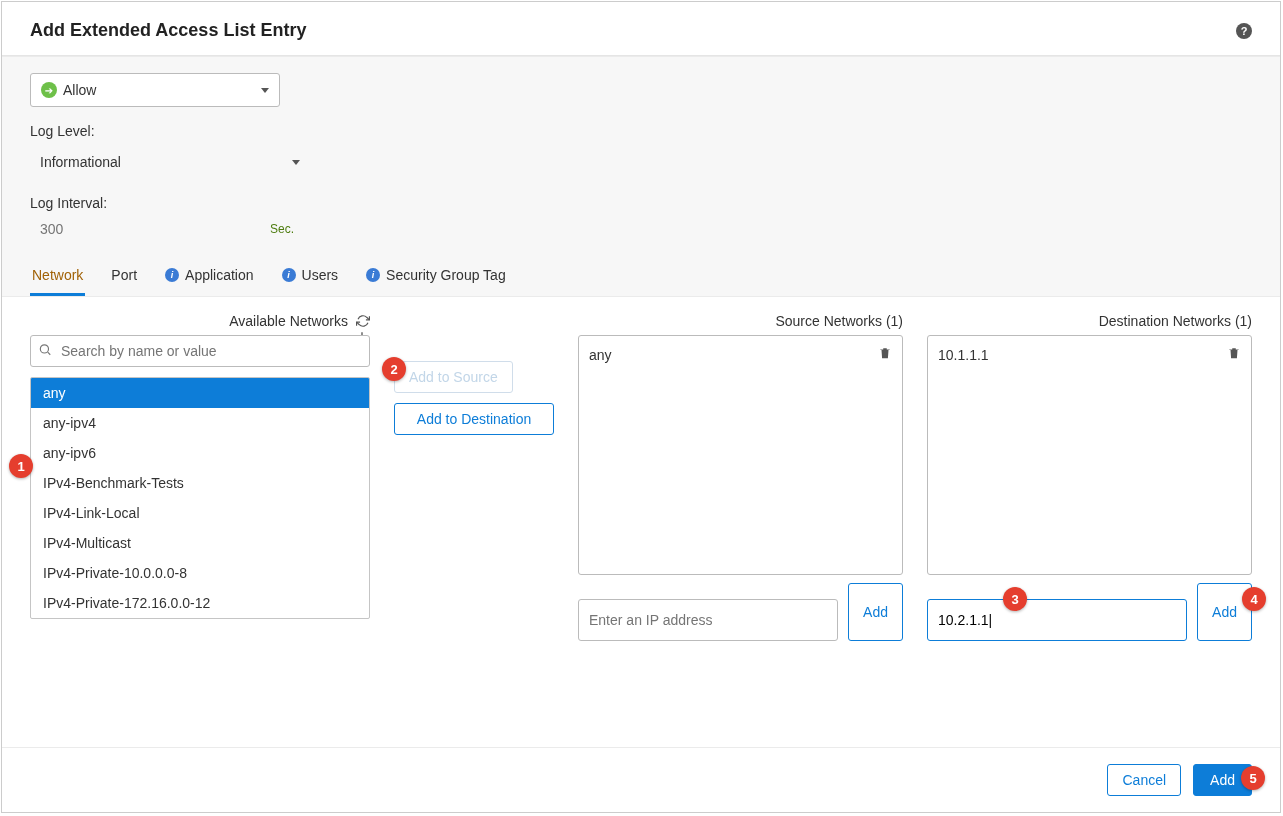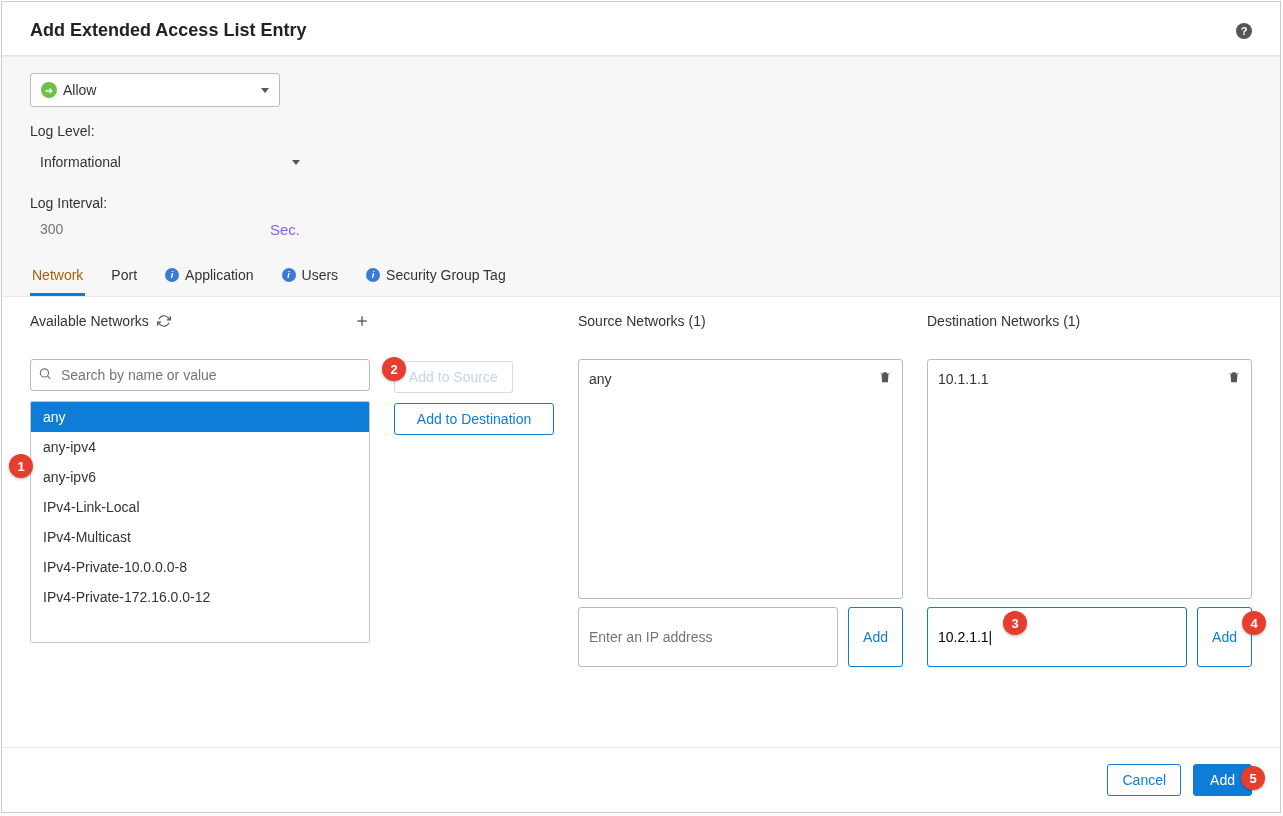--- a/index.html
+++ b/index.html
@@ -9,48 +9,48 @@
     .header h1 { font-size: 18px; font-weight: 600; color: #222; }
     .help-icon { width: 16px; height: 16px; border-radius: 50%; background: #555; color: #fff; display: flex; align-items: center; justify-content: center; font-size: 11px; font-weight: bold; }
     .form-section { background: #f7f7f7; border-top: 1px solid #ebebeb; border-bottom: 1px solid #ebebeb; padding: 16px 28px 0 28px; }
     .form-row { margin-bottom: 16px; }
     .form-label { display: block; margin-bottom: 6px; color: #333; font-size: 14px; }
     .select-box { display: flex; align-items: center; justify-content: space-between; background: #fff; border: 1px solid #bbb; border-radius: 3px; padding: 6px 10px; height: 34px; cursor: pointer; }
     .allow-icon { display: inline-flex; width: 16px; height: 16px; background: #6ec049; border-radius: 50%; align-items: center; justify-content: center; margin-right: 6px; color: #fff; font-size: 10px; }
     .caret { width: 0; height: 0; border-left: 4px solid transparent; border-right: 4px solid transparent; border-top: 5px solid #555; }
     .inline-row { display: flex; align-items: center; gap: 0; }
     .log-interval-input { border: none; background: transparent; color: #999; width: 240px; padding: 4px 10px; font-size: 14px; }
-    .unit { color: #8b5cf6; font-size: 15px; }
+    .unit { color: #4d7c0f; font-size: 12px; }
 
     .tabs { display: flex; align-items: center; gap: 24px; margin-top: 4px;}
     .tab { padding: 10px 2px; cursor: pointer; color: #333; font-size: 14px; display: flex; align-items: center; gap: 6px; border-bottom: 3px solid transparent; }
     .tab.active { color: #a16207; border-bottom-color: #0d7dd8; font-weight: 500; }
     .info-icon { width: 14px; height: 14px; border-radius: 50%; background: #3a7bd5; color: #fff; display: inline-flex; align-items: center; justify-content: center; font-size: 9px; font-weight: bold; font-style: italic; }
 
     .content { flex: 1; padding: 16px 28px; display: flex; gap: 24px; }
     .col { display: flex; flex-direction: column; }
     .col-avail { width: 340px; }
     .col-btns { width: 160px; padding-top: 48px; position: relative; }
     .col-net { flex: 1; }
-    .section-header { display: flex; align-items: flex-start; justify-content: space-between; margin-bottom: 24px; height: 22px; }
+    .section-header { display: flex; align-items: flex-end; justify-content: space-between; margin-bottom: 0; height: 22px; flex-direction: column; }
     .section-title { font-size: 14px; color: #333; display: flex; align-items: center; gap: 8px; }
     .search-wrap { position: relative; margin-bottom: 10px; }
     .search-input { width: 100%; padding: 7px 10px 7px 30px; border: 1px solid #bbb; border-radius: 3px; font-size: 14px; }
     .search-icon-pos { position: absolute; left: 8px; top: 50%; transform: translateY(-50%); color: #777; }
     .list-box { border: 1px solid #c5c5c5; border-radius: 2px; height: 242px; overflow-y: auto; }
     .list-item { padding: 7px 12px; font-size: 14px; cursor: pointer; color: #333; }
     .list-item.selected { background: #0d7dd8; color: #fff; }
     .outline-btn { border: 1px solid #0d7dd8; color: #0d7dd8; background: #fff; padding: 7px 14px; border-radius: 3px; cursor: pointer; font-size: 14px; display: inline-block; }
     .outline-btn.disabled { color: #c2d6e8; border-color: #d0ddea; cursor: default; }
     .solid-btn { background: #0d7dd8; color: #fff; border: 1px solid #0d7dd8; padding: 7px 16px; border-radius: 3px; cursor: pointer; font-size: 14px; }
     .net-box { border: 1px solid #bbb; border-radius: 3px; height: 240px; padding: 8px 10px; overflow-y: auto; }
     .net-item { display: flex; justify-content: space-between; align-items: center; padding: 2px 0; }
     .trash-icon { color: #555; cursor: pointer; }
     .add-row { display: flex; gap: 10px; margin-top: 8px; }
-    .ip-input { flex: 1; border: 1px solid #bbb; border-radius: 3px; padding: 21px 10px; font-size: 14px; }
+    .ip-input { flex: 1; border: 1px solid #bbb; border-radius: 3px; padding: 12px 10px; font-size: 14px; margin-top: 16px; }
     .ip-input.focused { border-color: #0d7dd8; outline: none; }
 
     .footer { border-top: 1px solid #ebebeb; padding: 16px 28px; display: flex; justify-content: flex-end; gap: 12px;}
 
     .badge { position: absolute; width: 24px; height: 24px; background: #e53e2e; border-radius: 50%; color: #fff; font-weight: bold; display: flex; align-items: center; justify-content: center; font-size: 13px; box-shadow: 0 1px 3px rgba(0,0,0,.3); z-index: 100; }
     .refresh-icon svg, .plus-icon svg { display:block; }
     ::-webkit-scrollbar { width: 10px; }
     ::-webkit-scrollbar-thumb { background: #bbb; border-radius: 5px; }
     ::-webkit-scrollbar-track { background: #f0f0f0; }
   </style>
@@ -138,20 +138,21 @@
               <circle cx="11" cy="11" r="7"></circle>
               <line x1="21" y1="21" x2="16.65" y2="16.65"></line>
             </svg>
         </span>
         <input class="search-input" placeholder="Search by name or value" style="">
       </div>
       <div class="list-box" id="avail-list">
           <div class="list-item selected">any</div>
           <div class="list-item">any-ipv4</div>
           <div class="list-item">any-ipv6</div>
+          <div class="list-item">IPv4-Benchmark-Tests</div>
           <div class="list-item">IPv4-Link-Local</div>
           <div class="list-item">IPv4-Multicast</div>
           <div class="list-item">IPv4-Private-10.0.0.0-8</div>
           <div class="list-item">IPv4-Private-172.16.0.0-12</div>
         </div>
       <div class="badge" style="left:7px;top:452px">1</div>
     </div>
 
     <div class="col col-btns">
       <div style="position:relative;margin-bottom:10px">

